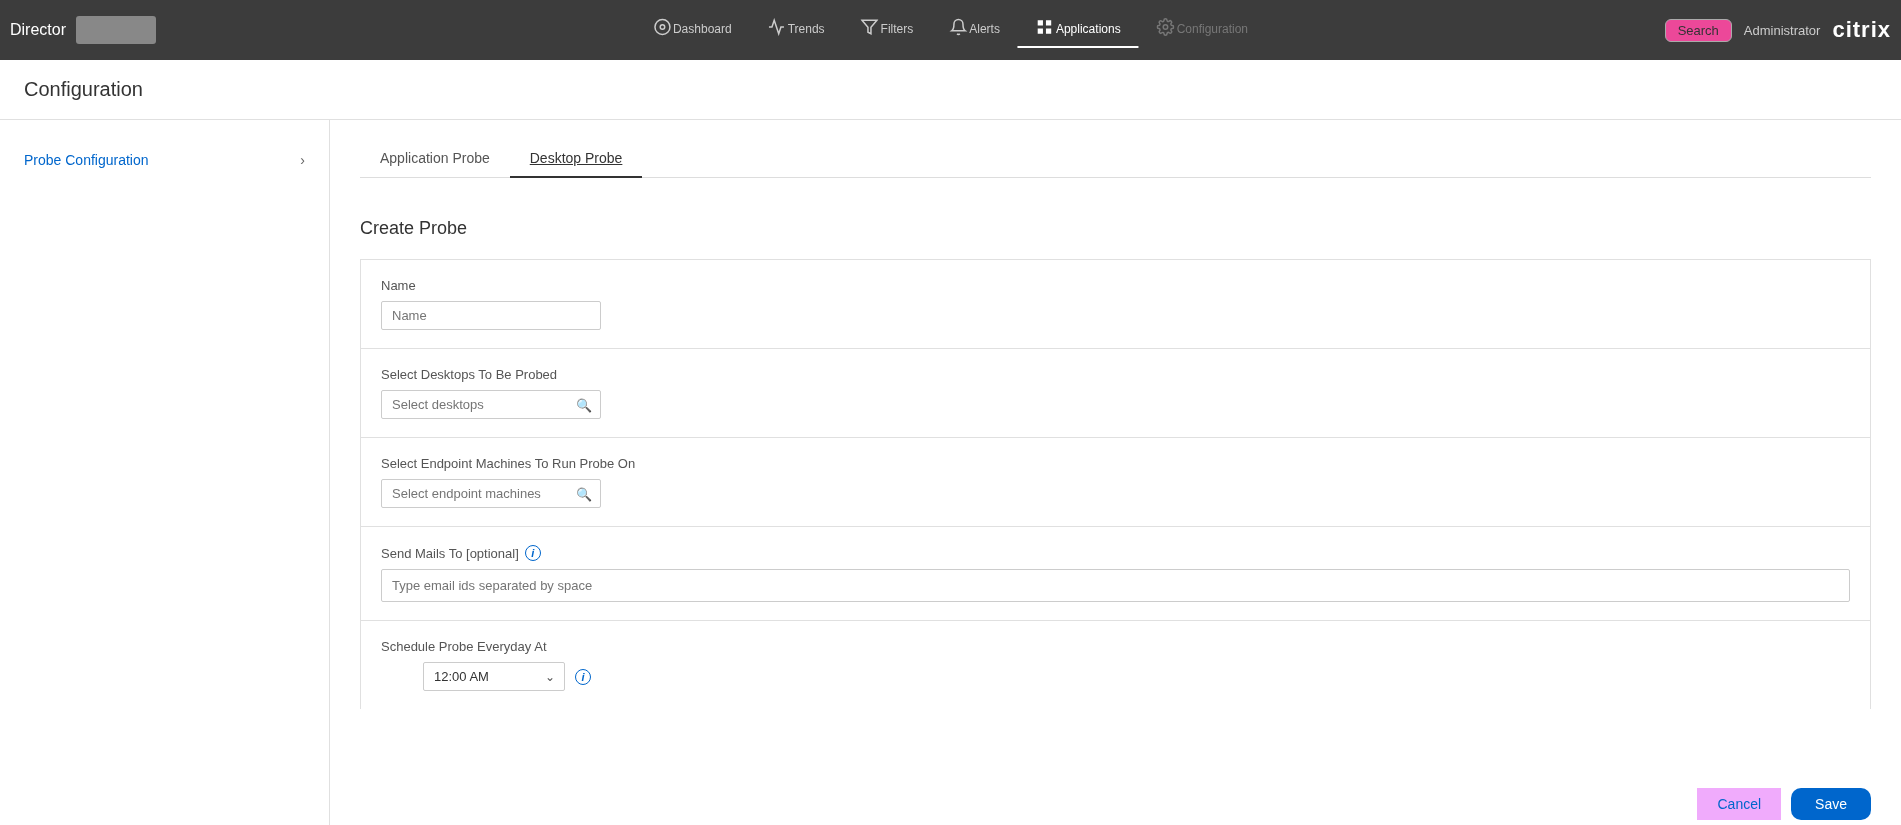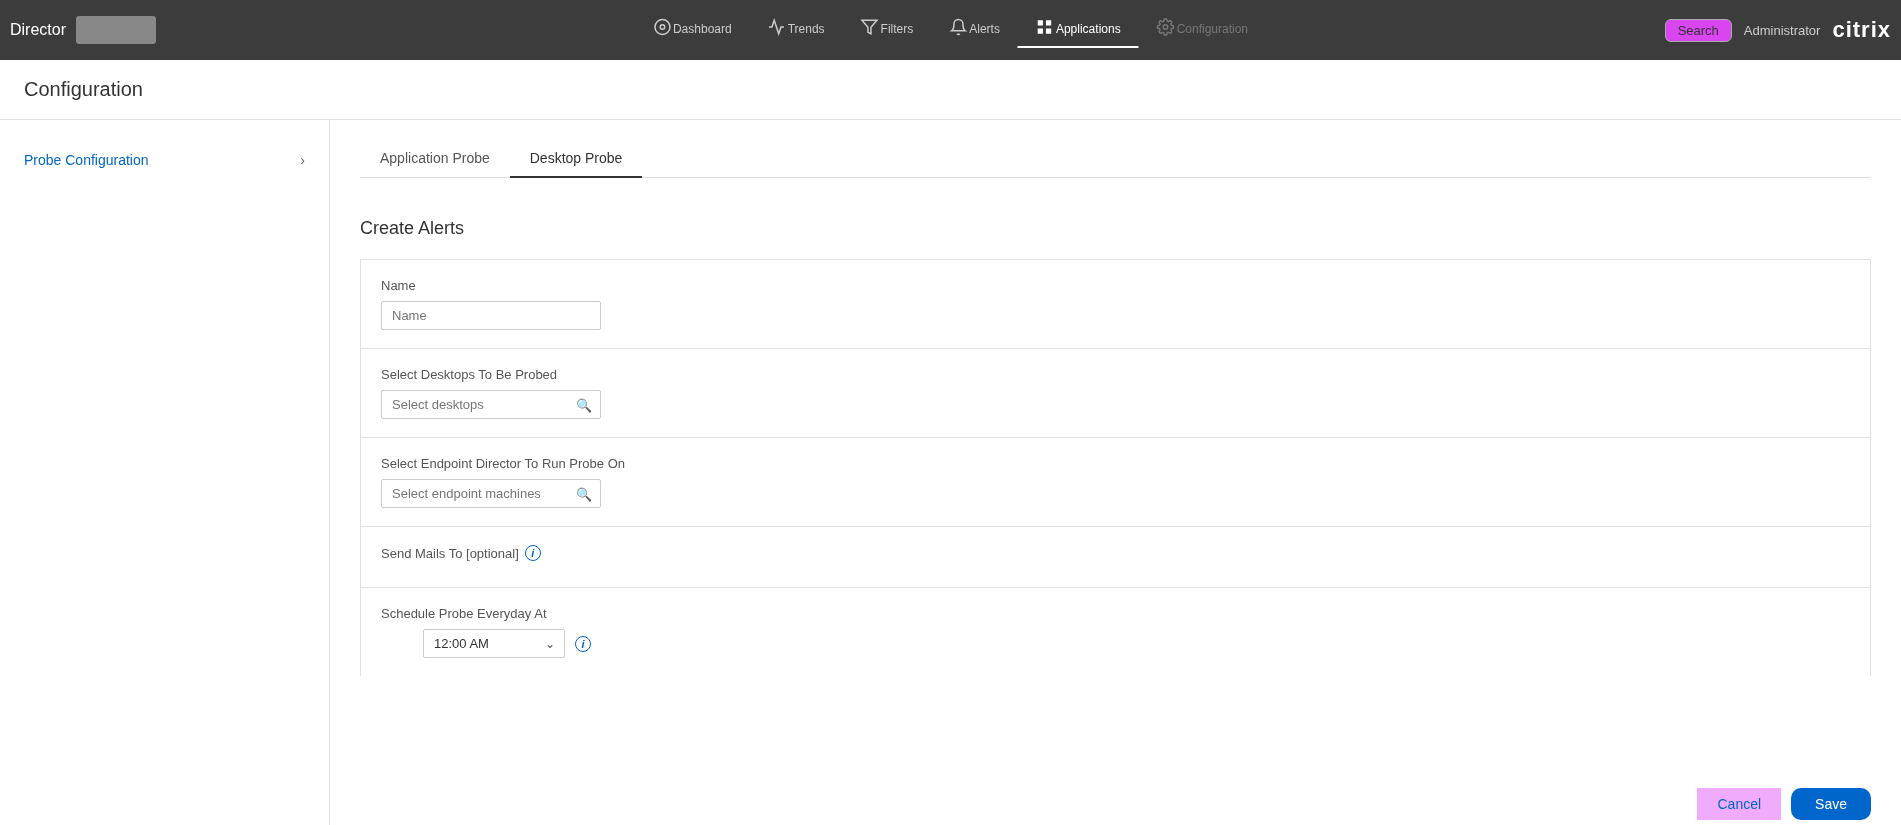--- a/index.html
+++ b/index.html
@@ -54,21 +54,21 @@
     .nav-item.active { color: #fff; border-bottom: 2px solid #fff; }
     .nav-item.disabled { color: #777; cursor: default; }
     .nav-icon { font-size: 16px; }
     .header-right {
       display: flex;
       align-items: center;
       gap: 12px;
     }
     .search-btn {
       border: 1px solid #aaa;
-      background: #d946ef;
+      background: #ec4899;
       padding: 3px 12px;
       font-size: 13px;
       cursor: pointer;
       border-radius: 6px;
       color: #333;
     }
     .admin-label {
       color: #ccc;
       font-size: 13px;
       cursor: pointer;
@@ -146,20 +146,21 @@
       font-size: 14px;
       color: #555;
       cursor: pointer;
       border-bottom: 2px solid transparent;
       margin-bottom: -1px;
     }
     .tab.active {
       color: #333;
       border-bottom: 2px solid #333;
       font-weight: 500;
+      text-decoration: underline;
     }
 
     
     .form-title {
       font-size: 18px;
       color: #333;
       margin-bottom: 20px;
       font-weight: normal;
     }
     .form-section {
@@ -389,48 +390,49 @@
 
       <div class="tabs">
         <div class="tab">
           <span>Application Probe</span>
         </div>
         <div class="tab active">
           <span>Desktop Probe</span>
         </div>
       </div>
 
-      <h2 class="form-title">Create Alerts</h2>
+      <h2 class="form-title">Create Probe</h2>
 
       <div class="form-section">
         <div class="form-label">Name</div>
         <input class="form-input" type="text" placeholder="Name" style="">
       </div>
 
       <div class="form-section">
         <div class="form-label">Select Desktops To Be Probed</div>
         <div class="search-input-wrapper">
           <input type="text" placeholder="Select desktops" style="">
           <span class="search-icon-in">🔍</span>
         </div>
       </div>
 
       <div class="form-section">
-        <div class="form-label">Select Endpoint Director To Run Probe On</div>
+        <div class="form-label">Select Endpoint Machines To Run Probe On</div>
         <div class="search-input-wrapper">
           <input type="text" placeholder="Select endpoint machines" style="">
           <span class="search-icon-in">🔍</span>
         </div>
       </div>
 
       <div class="form-section">
         <div class="form-label">
           <span>Send Mails To [optional]</span>
           <span class="info-icon">i</span>
         </div>
+        <input class="email-input" type="text" placeholder="Type email ids separated by space" style="">
       </div>
 
       <div class="form-section">
         <div class="form-label">Schedule Probe Everyday At</div>
         <div class="schedule-wrapper">
           <div class="schedule-select">
             <select>
               <option>12:00 AM</option>
               <option>1:00 AM</option>
               <option>2:00 AM</option>

